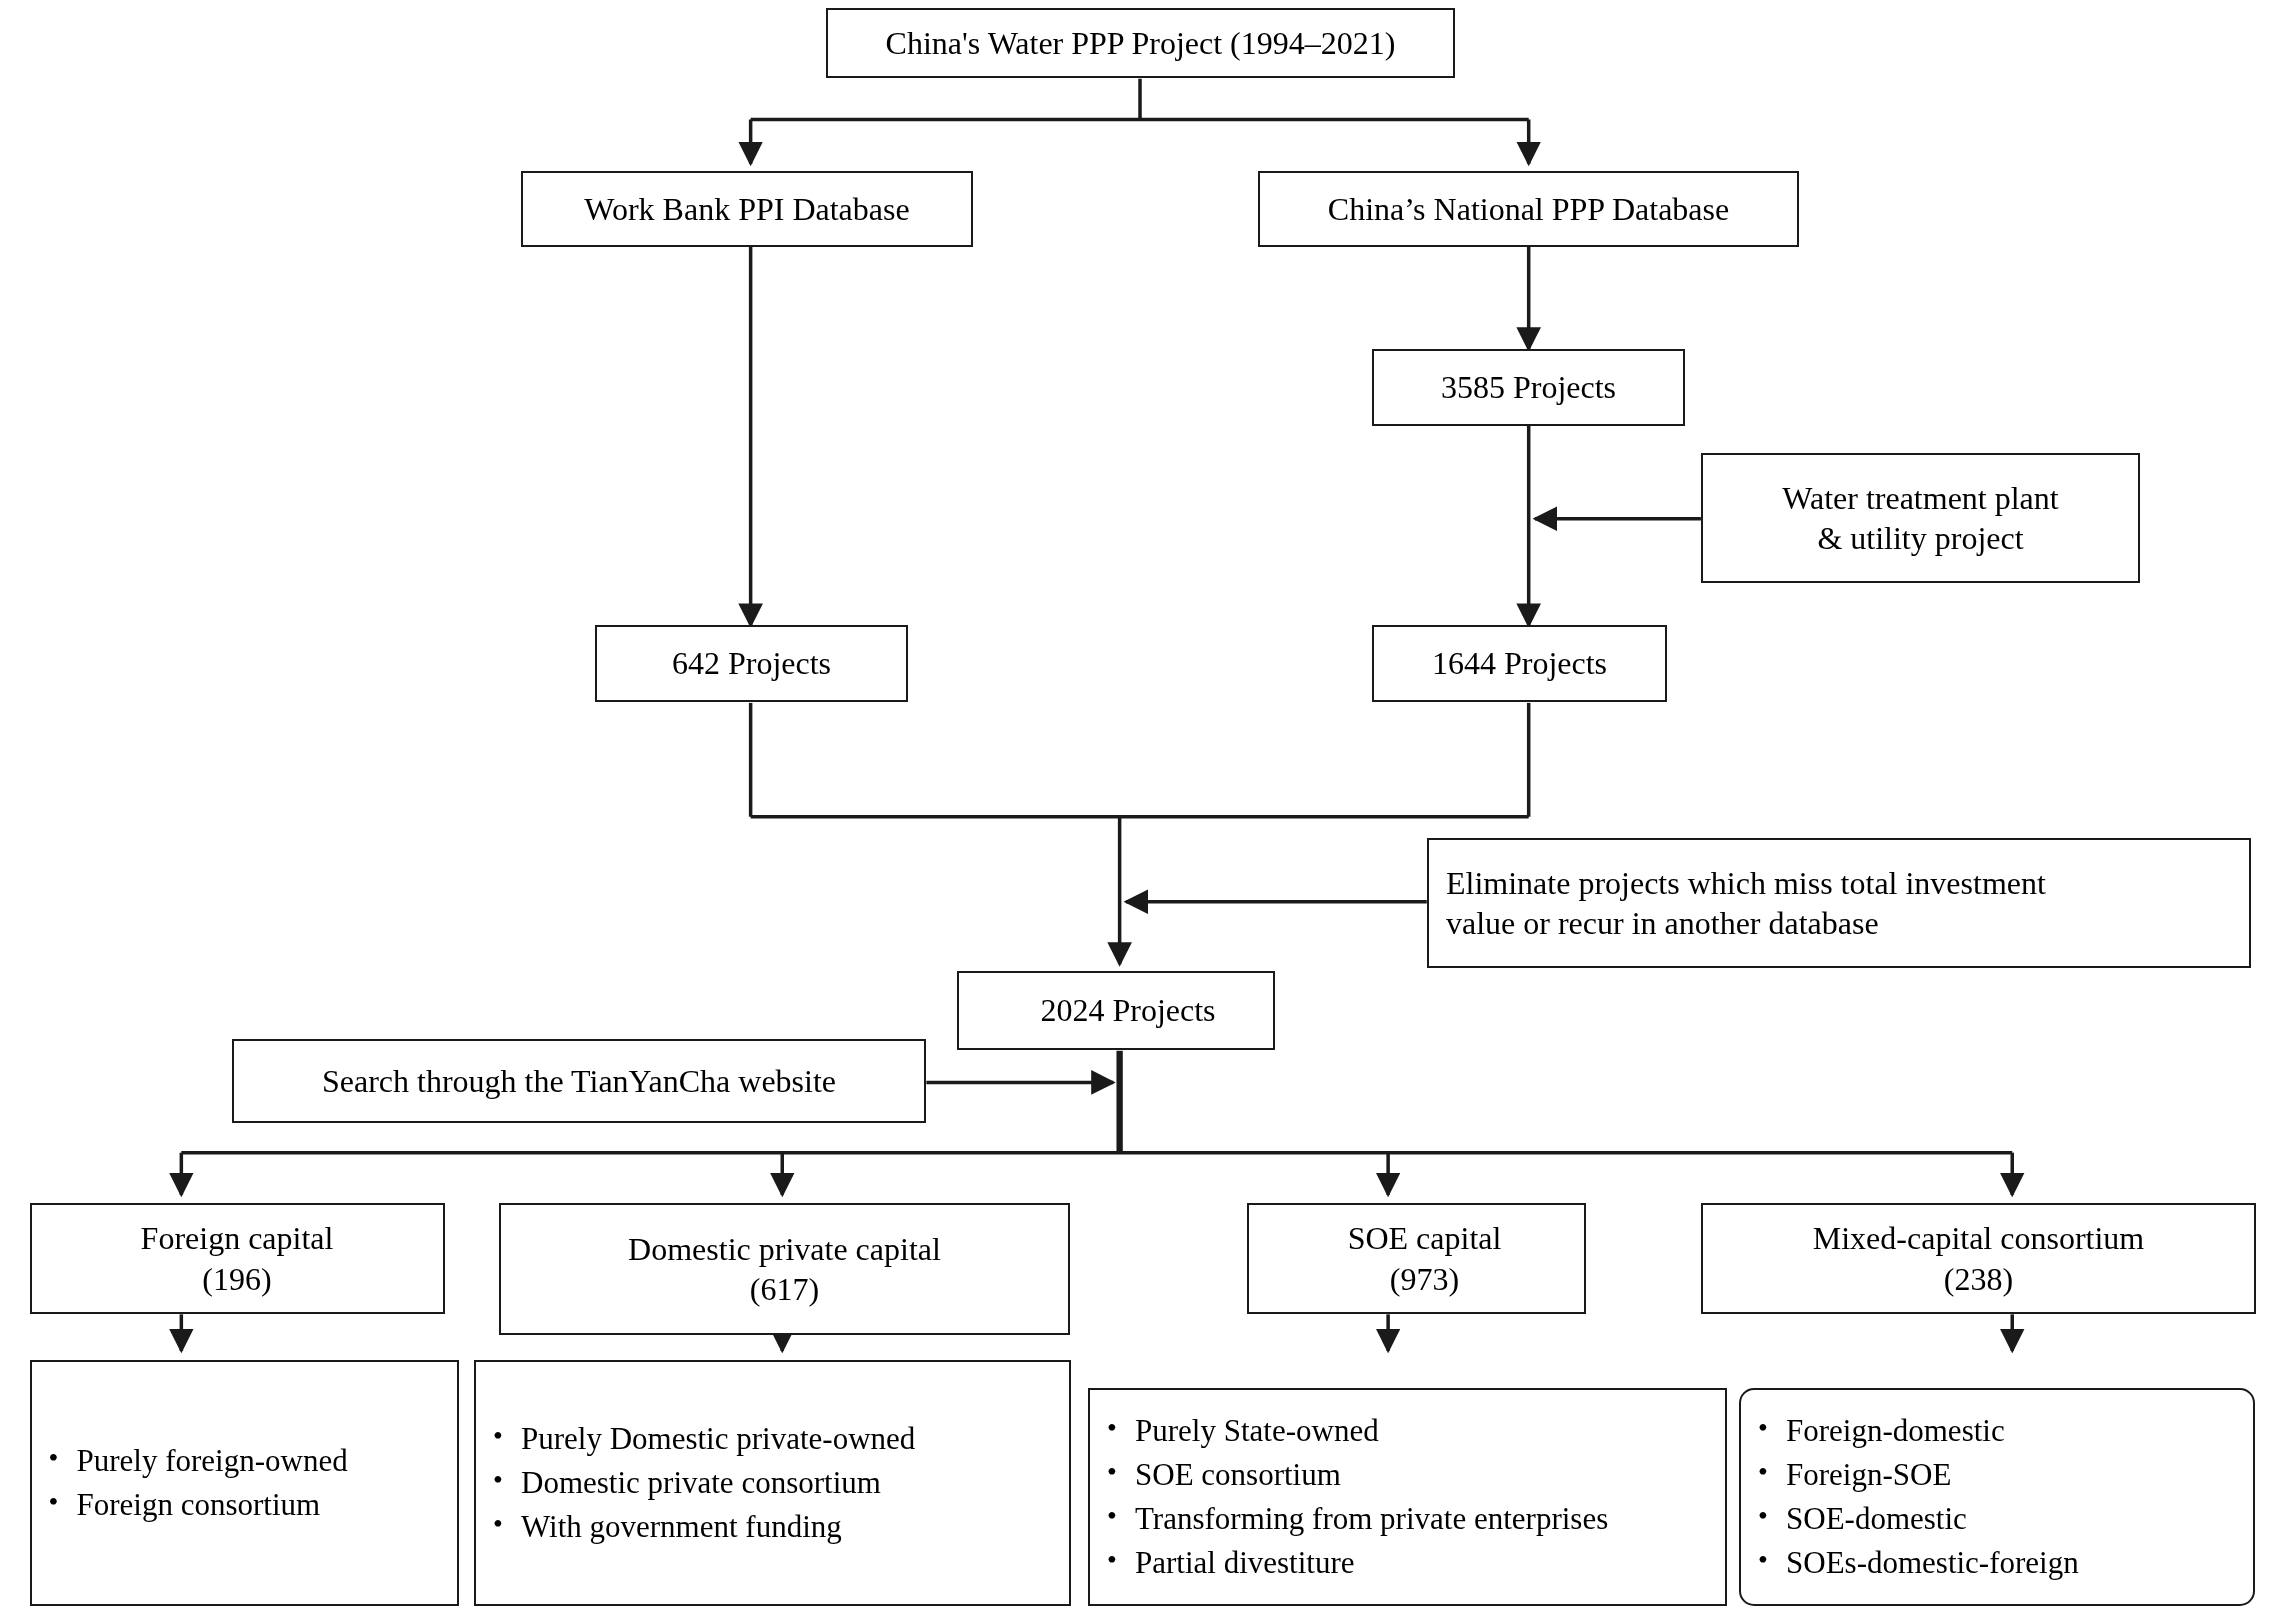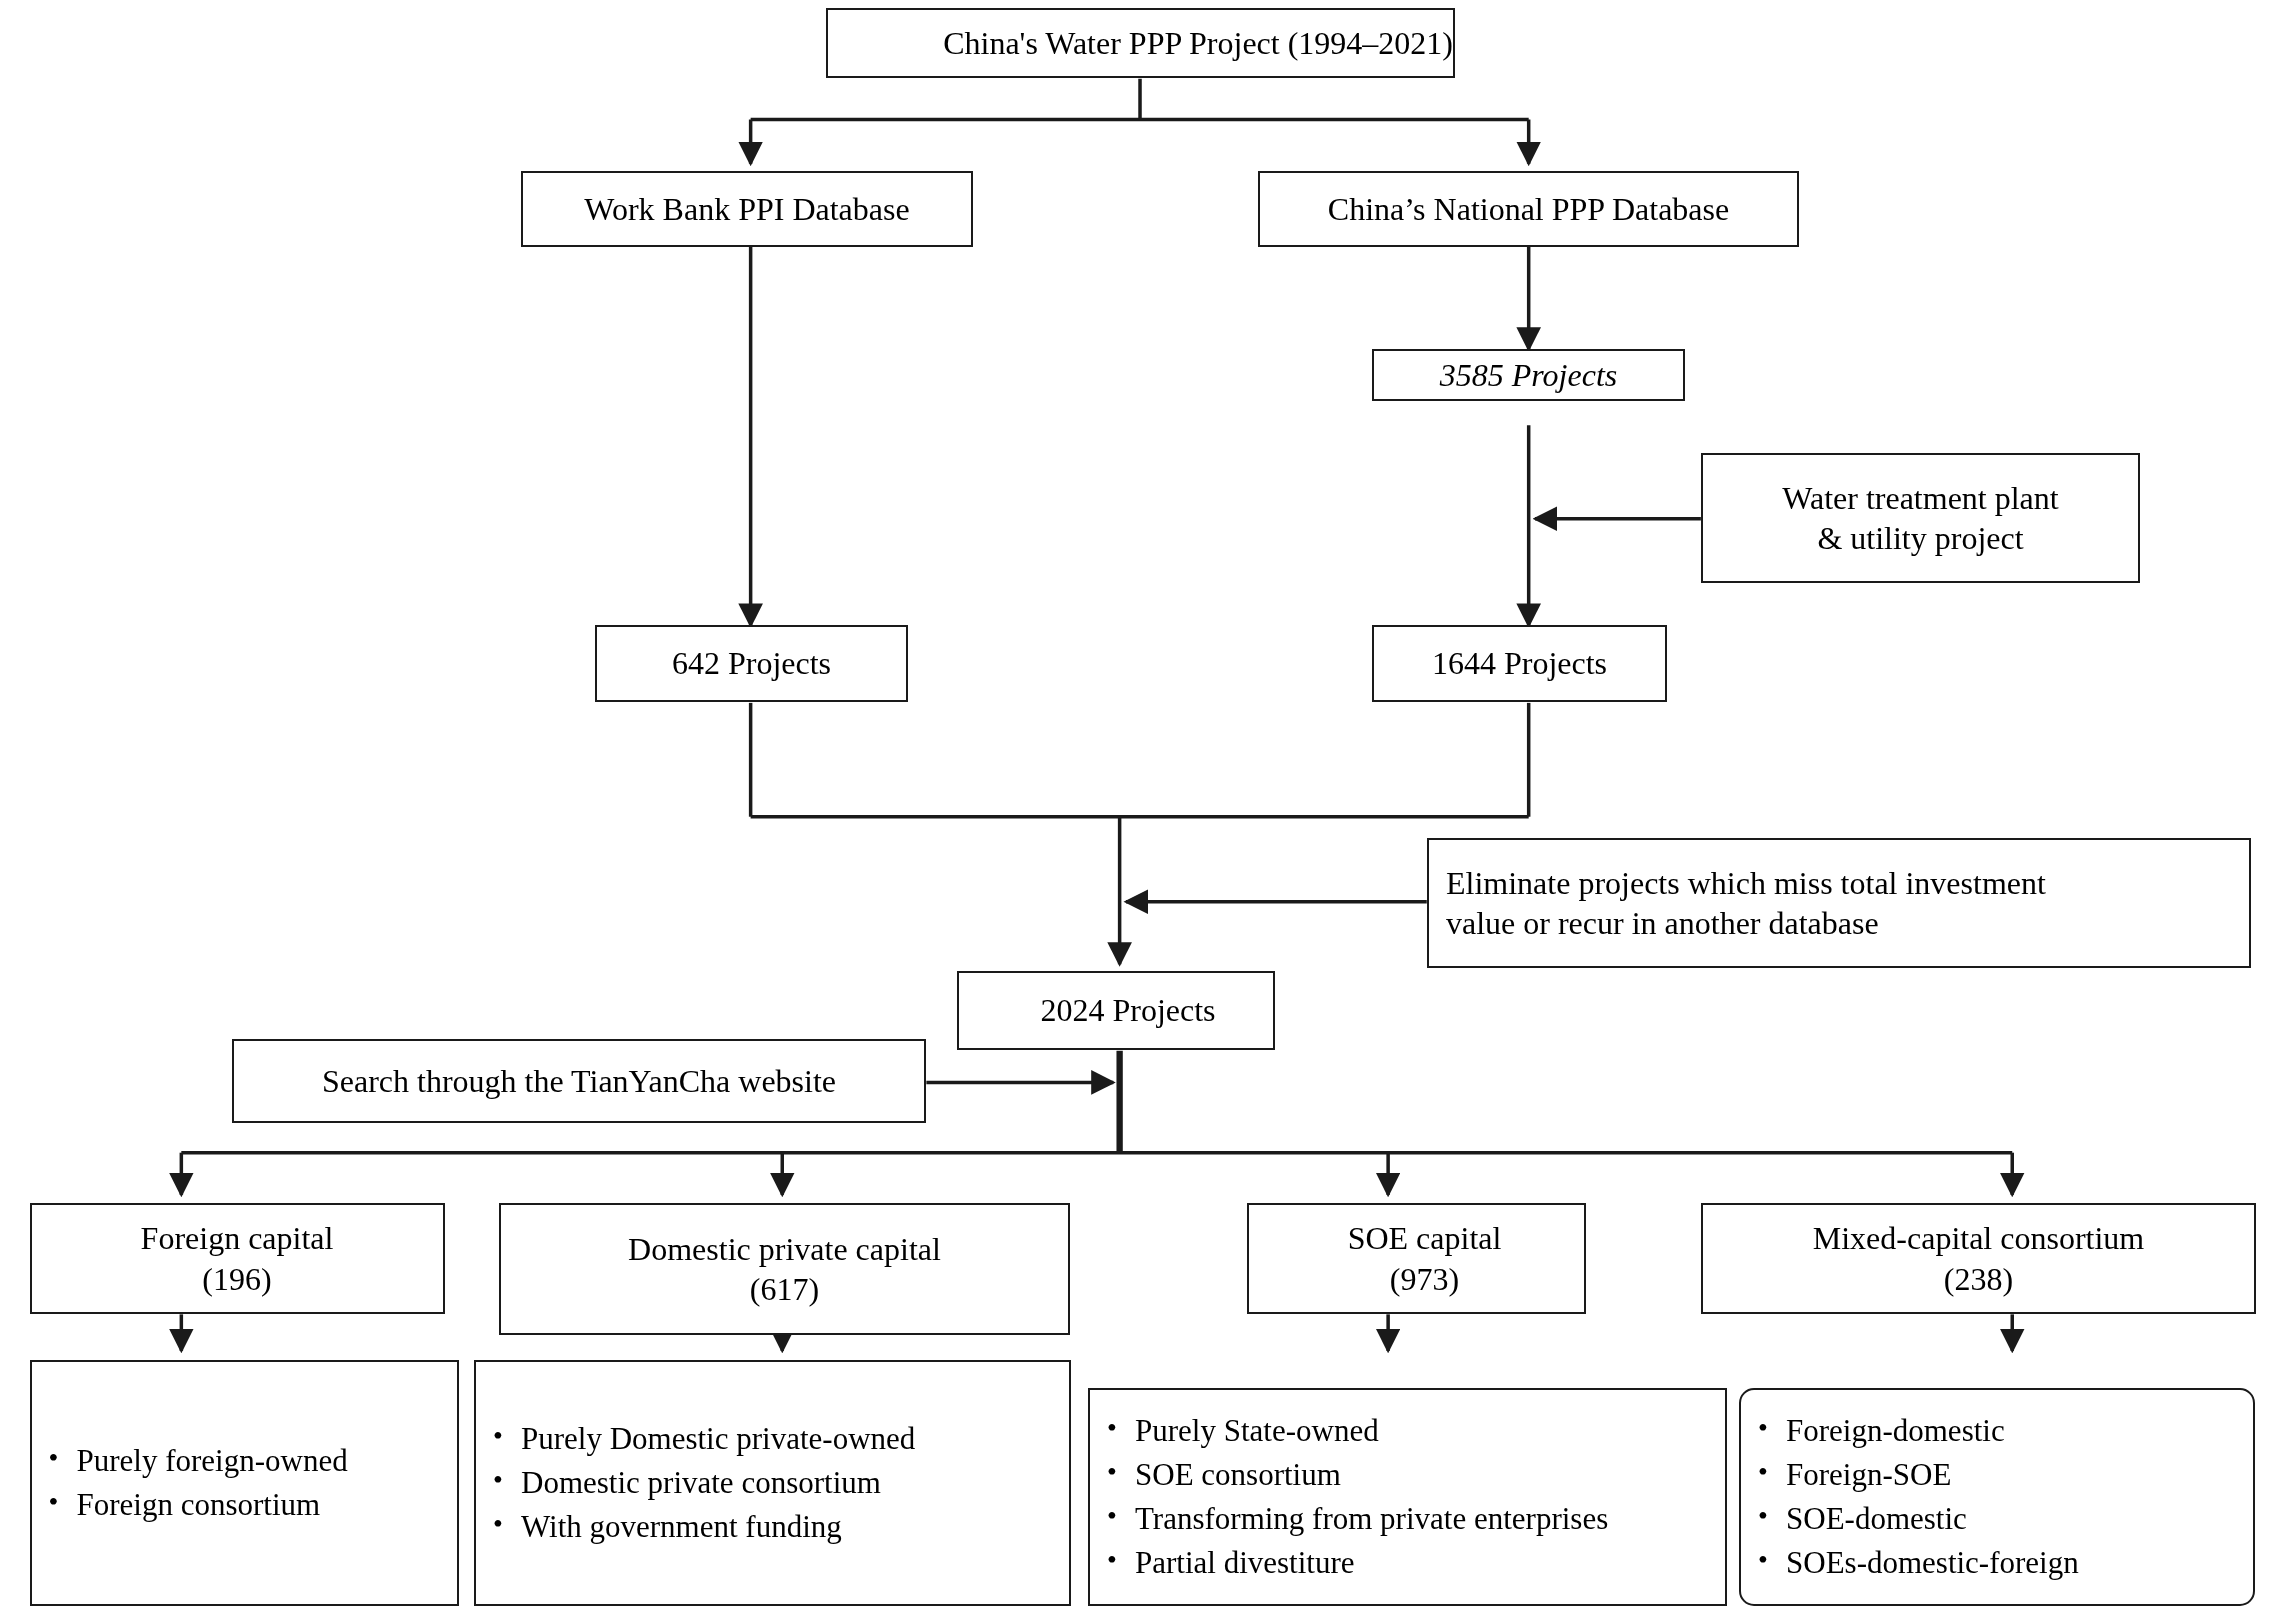--- a/index.html
+++ b/index.html
@@ -60,33 +60,33 @@
       <path d="M 1975 1640 L 1975 1700" marker-end="url(#ar)"></path>
       <path d="M 2863 1640 L 2863 1700" marker-end="url(#ar)"></path>
 
       <path d="M 258 1870 L 258 1922" marker-end="url(#ar)"></path>
       <path d="M 1113 1870 L 1113 1922" marker-end="url(#ar)"></path>
       <path d="M 1975 1870 L 1975 1922" marker-end="url(#ar)"></path>
       <path d="M 2863 1870 L 2863 1922" marker-end="url(#ar)"></path>
     </g>
   </svg>
 
-  <div class="node" style="left:826px;top:8.4px;width:629px;height:70px;align-items:flex-end;">
+  <div class="node" style="left:826px;top:8.4px;width:629px;height:70px;">
     <span class="ln">China's Water PPP Project (1994–2021)</span>
   </div>
 
   <div class="node" style="left:521px;top:171px;width:452px;height:76px;">
     <span class="ln">Work Bank PPI Database</span>
   </div>
 
   <div class="node" style="left:1258px;top:171px;width:541px;height:76px;">
     <span class="ln">China’s National PPP Database</span>
   </div>
 
-  <div class="node" style="left:1372px;top:349px;width:313px;height:52px;font-style:italic;">
+  <div class="node" style="left:1372px;top:349px;width:313px;height:77px;">
     <span class="ln">3585 Projects</span>
   </div>
 
   <div class="node sidenote" style="left:1701px;top:453px;width:439px;height:130px;">
     <span class="ln">Water treatment plant</span>
     <span class="ln">&amp;  utility project</span>
   </div>
 
   <div class="node" style="left:595px;top:625px;width:313px;height:77px;">
     <span class="ln">642 Projects</span>

